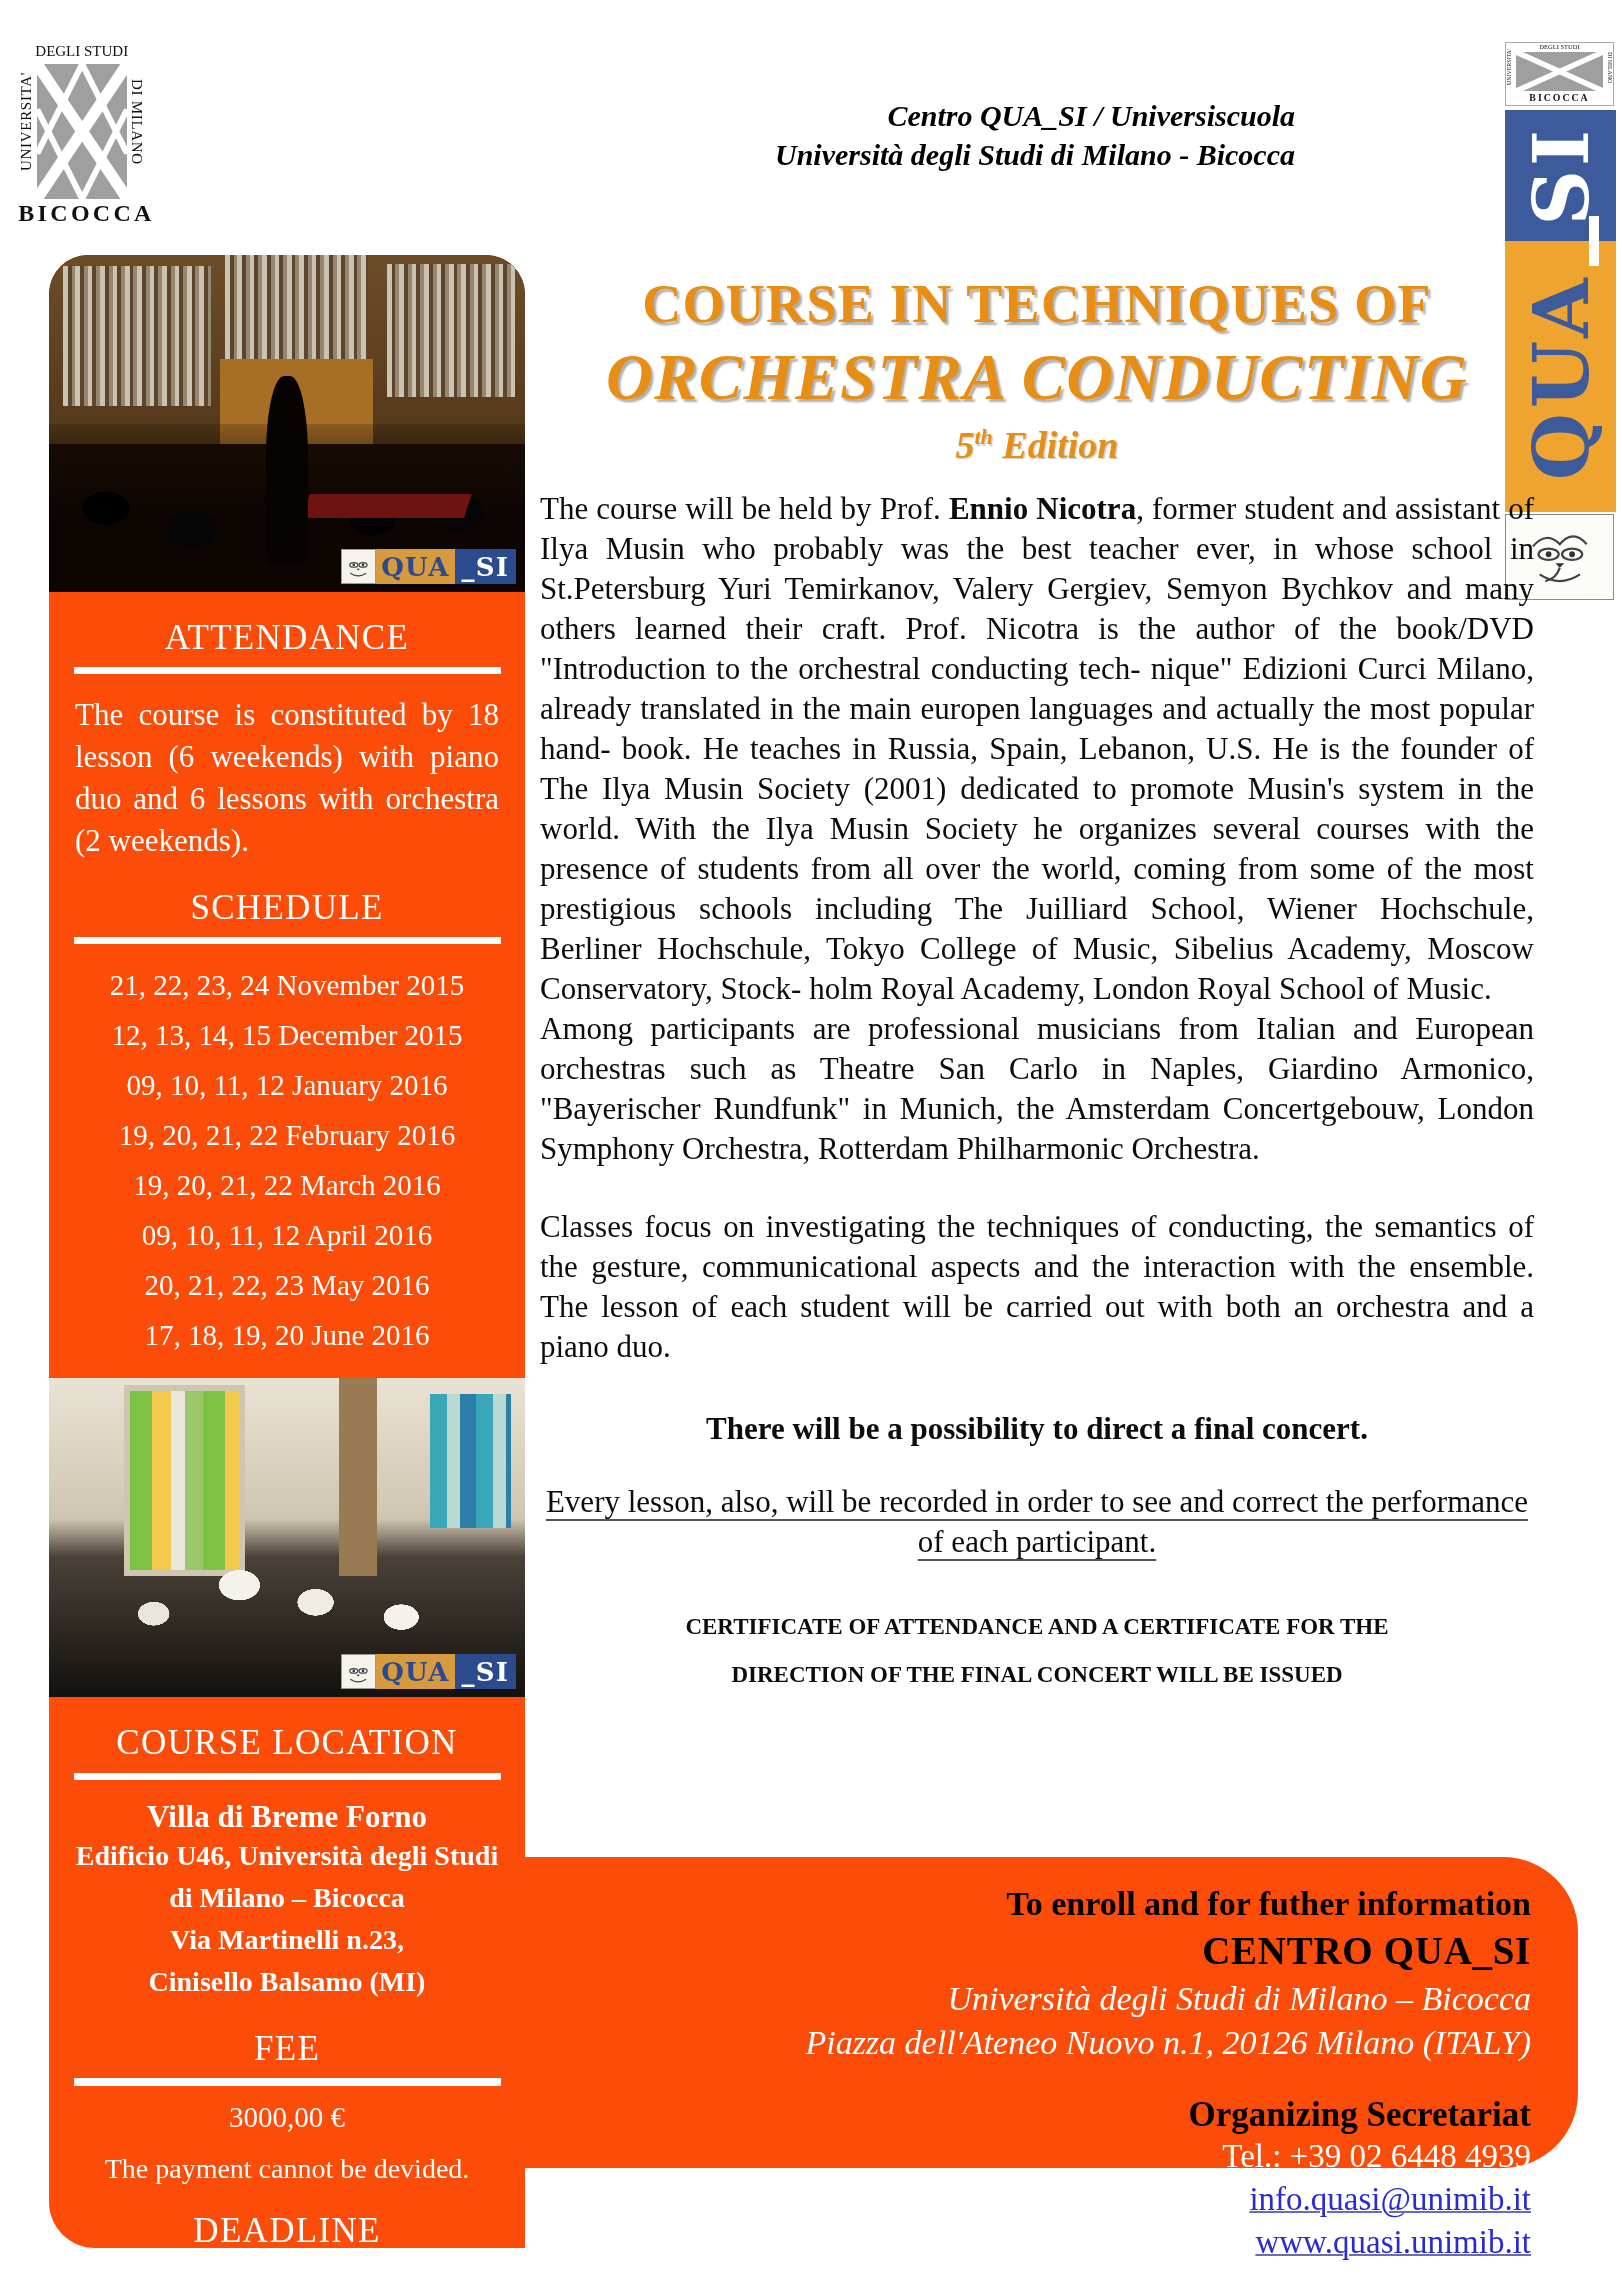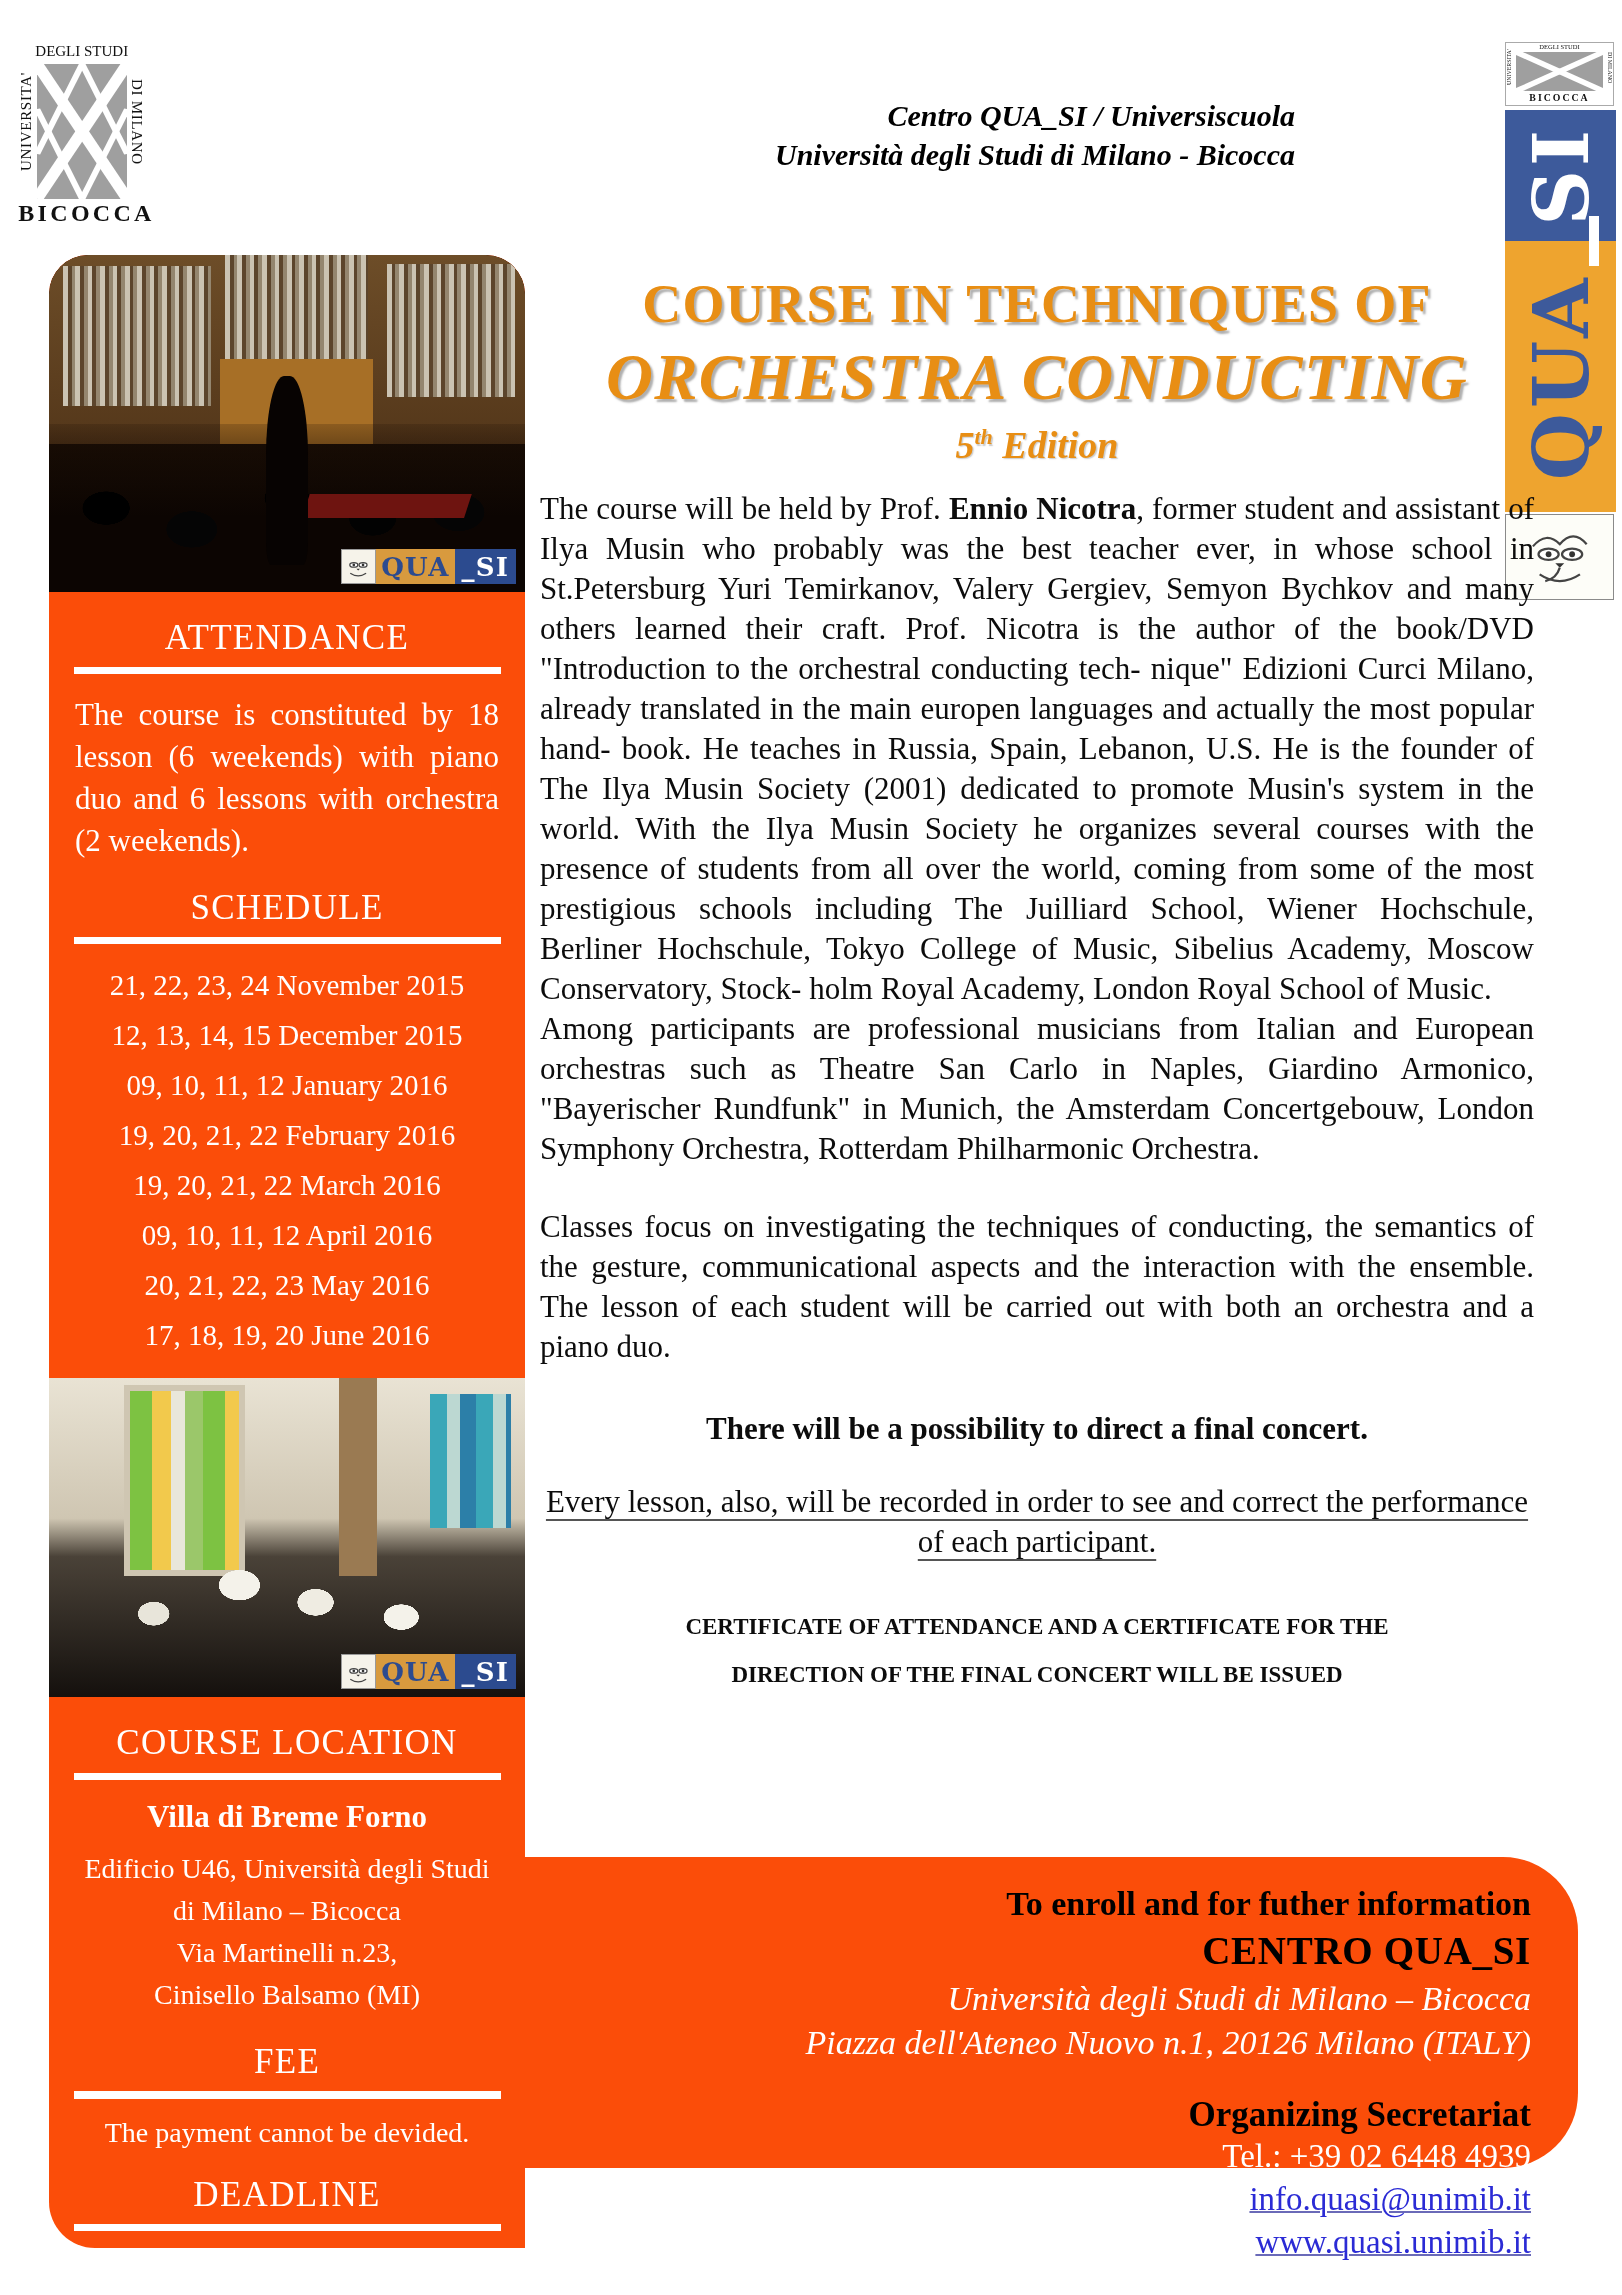--- a/index.html
+++ b/index.html
@@ -60,21 +60,21 @@
 
   
   .sidebar{position:absolute;left:49px;top:255px;width:476px;height:1993px;background:#FB4D09;
     border-radius:39px 39px 0 46px;color:#fff;text-align:center;overflow:hidden;}
   .sb-h{font-size:35px;letter-spacing:1.3px;margin-top:26px;}
   .sb-underline{width:427px;height:7.2px;background:#fff;margin:9.2px auto 0;}
   .sb-attend-text{margin:19.6px 26px 0;font-size:31px;line-height:42px;text-align:justify;}
   .sb-dates{margin-top:15.7px;}
   .sb-date{font-size:29px;line-height:50px;}
   .sb-villa{font-weight:bold;font-size:31px;margin-top:19.6px;}
-  .sb-addr{margin-top:13px;}
+  .sb-addr{font-weight:bold;}
   .sb-addr-line{font-size:28px;line-height:42px;}
   .sb-fee-amount{font-size:29px;margin-top:15.7px;}
   .sb-fee-note{font-size:28px;margin-top:18.3px;}
 
   
   .photo{width:100%;position:relative;overflow:hidden;}
   .photo1{height:337px;border-radius:39px 39px 0 0;background:linear-gradient(180deg,#140b04 0%,#1d1006 100%);}
   .photo2{height:319px;margin-top:18.3px;background:linear-gradient(180deg,#e9e3d4 0%,#cfc6b2 44%,#4a4238 56%,#14100d 100%);}
   .pipes{position:absolute;top:0;left:0;right:0;height:56%;background:linear-gradient(180deg,#6d4d28,#54371a);}
   .pipe-set{position:absolute;background:repeating-linear-gradient(90deg,#cbc3b2 0 4.6px,#5c452c 4.6px 8.5px,#94866f 8.5px 12.4px);}
@@ -275,20 +275,21 @@
     <div class="sb-villa">Villa di Breme Forno</div>
     <div class="sb-addr">
       <div class="sb-addr-line">Edificio U46, Università degli Studi</div>
       <div class="sb-addr-line">di Milano – Bicocca</div>
       <div class="sb-addr-line">Via Martinelli n.23,</div>
       <div class="sb-addr-line">Cinisello Balsamo (MI)</div>
     </div>
 
     <div class="sb-h">FEE</div>
     <div class="sb-underline"></div>
+    <div class="sb-fee-amount">3000,00 €</div>
     <div class="sb-fee-note">The payment cannot be devided.</div>
 
     <div class="sb-h">DEADLINE</div>
     <div class="sb-underline"></div>
 
   </div>
 
   <div class="contact">
     <div class="c-enroll">To enroll and for futher information</div>
     <div class="c-name">CENTRO QUA_SI</div>

